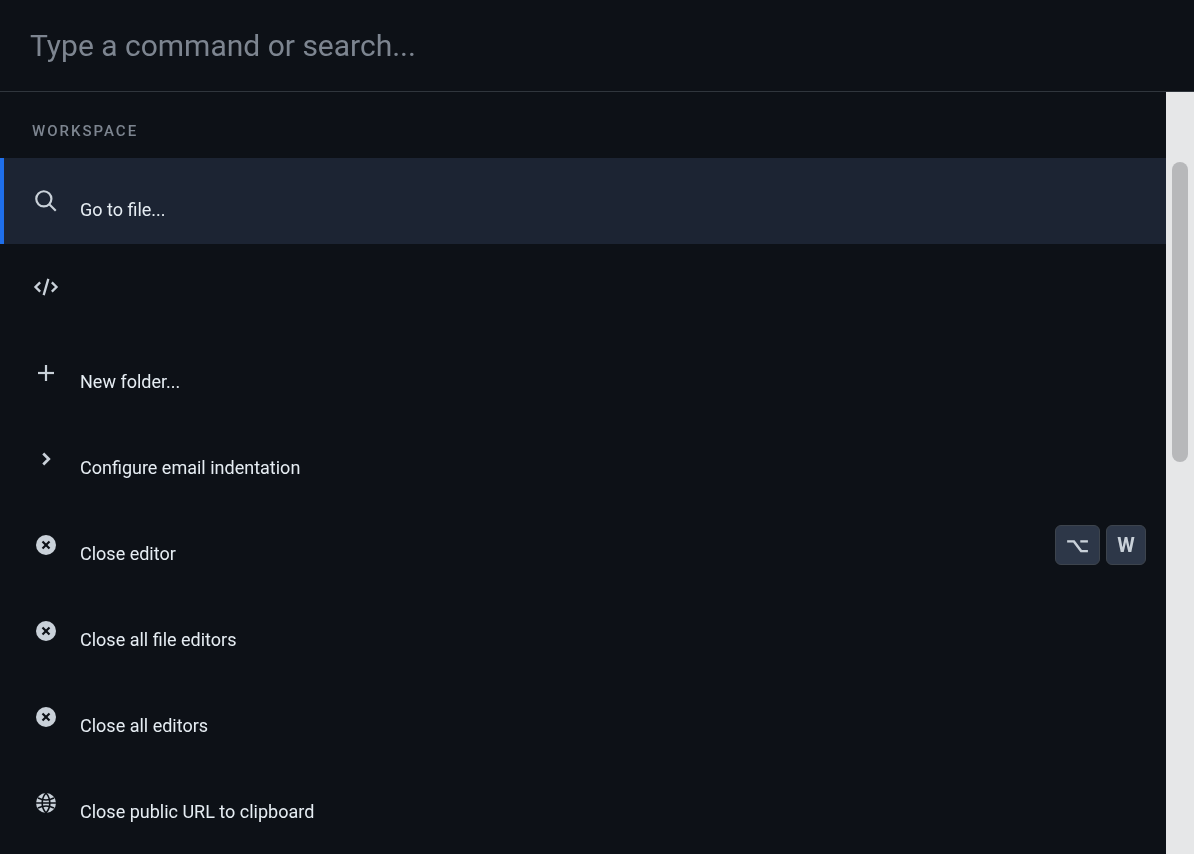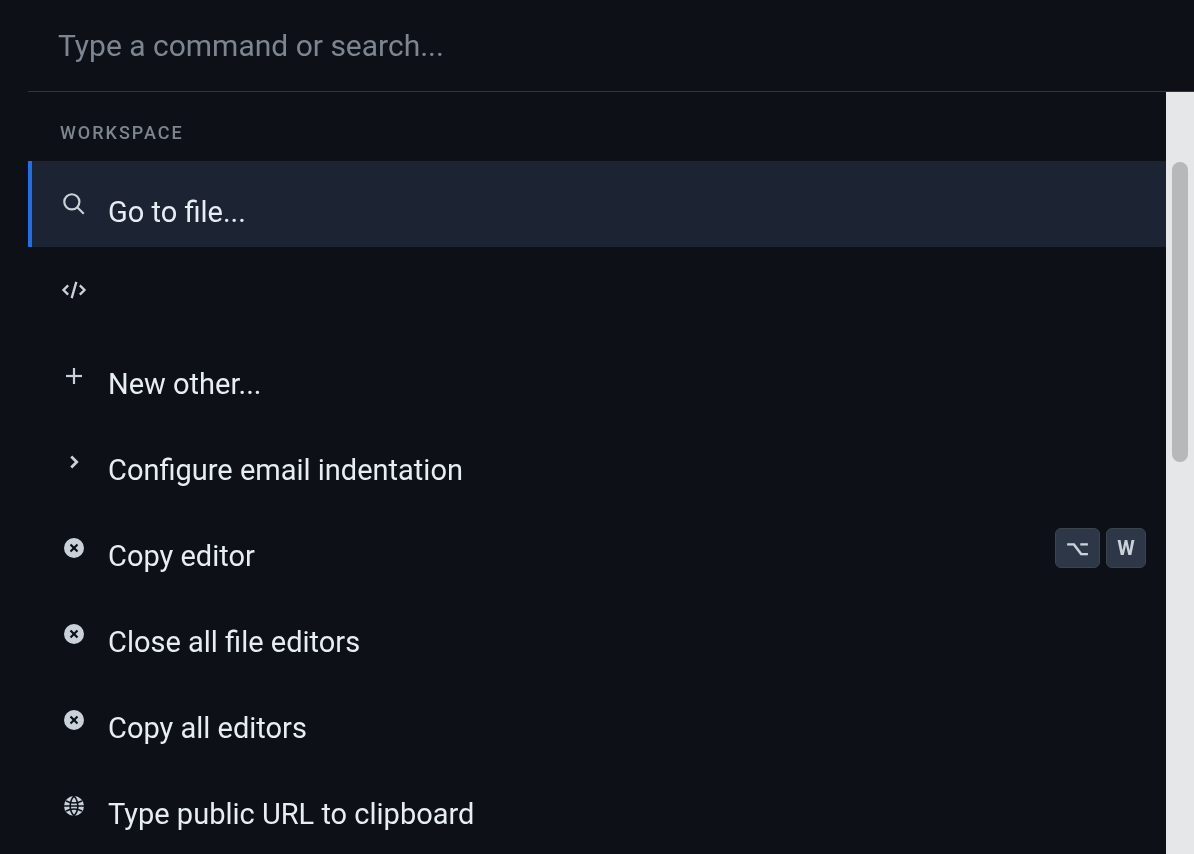--- a/index.html
+++ b/index.html
@@ -17,21 +17,20 @@
       overflow: hidden;
       position: relative;
     }
 
     .palette {
       width: 100%;
       height: 100%;
       display: flex;
       flex-direction: column;
       background: #0d1117;
-      padding-left: 28px;
     }
 
     .search-bar {
       padding: 0 30px;
       height: 92px;
       display: flex;
       align-items: center;
       border-bottom: 1px solid #30363d;
     }
 
@@ -52,21 +51,21 @@
 
     .content {
       flex: 1;
       overflow-y: auto;
       position: relative;
       padding-right: 16px;
     }
 
     .section-header {
       padding: 30px 32px 18px 32px;
-      font-size: 18px;
+      font-size: 15px;
       letter-spacing: 2px;
       color: #7d8590;
       font-weight: 500;
     }
 
     .command-item {
       display: flex;
       align-items: center;
       padding: 0 32px;
       height: 86px;
@@ -93,21 +92,21 @@
       height: 28px;
       margin-right: 20px;
       display: flex;
       align-items: center;
       justify-content: center;
       flex-shrink: 0;
       color: #c9d1d9;
     }
 
     .command-label {
-      font-size: 29px;
+      font-size: 18px;
       color: #e6edf3;
       flex: 1;
       margin-top: 16px;
     }
 
     .shortcut-keys {
       display: flex;
       gap: 6px;
     }
 
@@ -182,41 +181,41 @@
       </span>
     </div>
 
     <div class="command-item">
       <span class="command-icon">
         <svg width="24" height="24" viewBox="0 0 24 24" fill="none" stroke="currentColor" stroke-width="2.2">
           <line x1="12" y1="4" x2="12" y2="20"></line>
           <line x1="4" y1="12" x2="20" y2="12"></line>
         </svg>
       </span>
-      <span class="command-label">New other...</span>
+      <span class="command-label">New folder...</span>
     </div>
 
     <div class="command-item">
       <span class="command-icon">
         <svg width="22" height="22" viewBox="0 0 24 24" fill="none" stroke="currentColor" stroke-width="3">
           <polyline points="9,6 15,12 9,18"></polyline>
         </svg>
       </span>
       <span class="command-label">Configure email indentation</span>
     </div>
 
     <div class="command-item">
       <span class="command-icon">
         <svg width="24" height="24" viewBox="0 0 24 24">
           <circle cx="12" cy="12" r="10" fill="#c9d1d9"></circle>
           <line x1="8.5" y1="8.5" x2="15.5" y2="15.5" stroke="#0d1117" stroke-width="2.2"></line>
           <line x1="15.5" y1="8.5" x2="8.5" y2="15.5" stroke="#0d1117" stroke-width="2.2"></line>
         </svg>
       </span>
-      <span class="command-label">Copy editor</span>
+      <span class="command-label">Close editor</span>
       <span class="shortcut-keys">
         <span class="key">⌥</span>
         <span class="key">W</span>
       </span>
     </div>
 
     <div class="command-item">
       <span class="command-icon">
         <svg width="24" height="24" viewBox="0 0 24 24">
           <circle cx="12" cy="12" r="10" fill="#c9d1d9"></circle>
@@ -228,32 +227,32 @@
     </div>
 
     <div class="command-item">
       <span class="command-icon">
         <svg width="24" height="24" viewBox="0 0 24 24">
           <circle cx="12" cy="12" r="10" fill="#c9d1d9"></circle>
           <line x1="8.5" y1="8.5" x2="15.5" y2="15.5" stroke="#0d1117" stroke-width="2.2"></line>
           <line x1="15.5" y1="8.5" x2="8.5" y2="15.5" stroke="#0d1117" stroke-width="2.2"></line>
         </svg>
       </span>
-      <span class="command-label">Copy all editors</span>
+      <span class="command-label">Close all editors</span>
     </div>
 
     <div class="command-item">
       <span class="command-icon">
         <svg width="24" height="24" viewBox="0 0 24 24">
           <circle cx="12" cy="12" r="10" fill="#c9d1d9"></circle>
           <path d="M2 12 h20 M12 2 a15 15 0 0 1 0 20 a15 15 0 0 1 0 -20" fill="none" stroke="#0d1117" stroke-width="1.6"></path>
           <path d="M4 7 q8 4 16 0 M4 17 q8 -4 16 0" fill="none" stroke="#0d1117" stroke-width="1.6"></path>
         </svg>
       </span>
-      <span class="command-label">Type public URL to clipboard</span>
+      <span class="command-label">Close public URL to clipboard</span>
     </div>
 
   </div>
 
   <div class="scrollbar-container">
     <div class="scrollbar-thumb"></div>
   </div>
 </div>
 
 </body></html>

